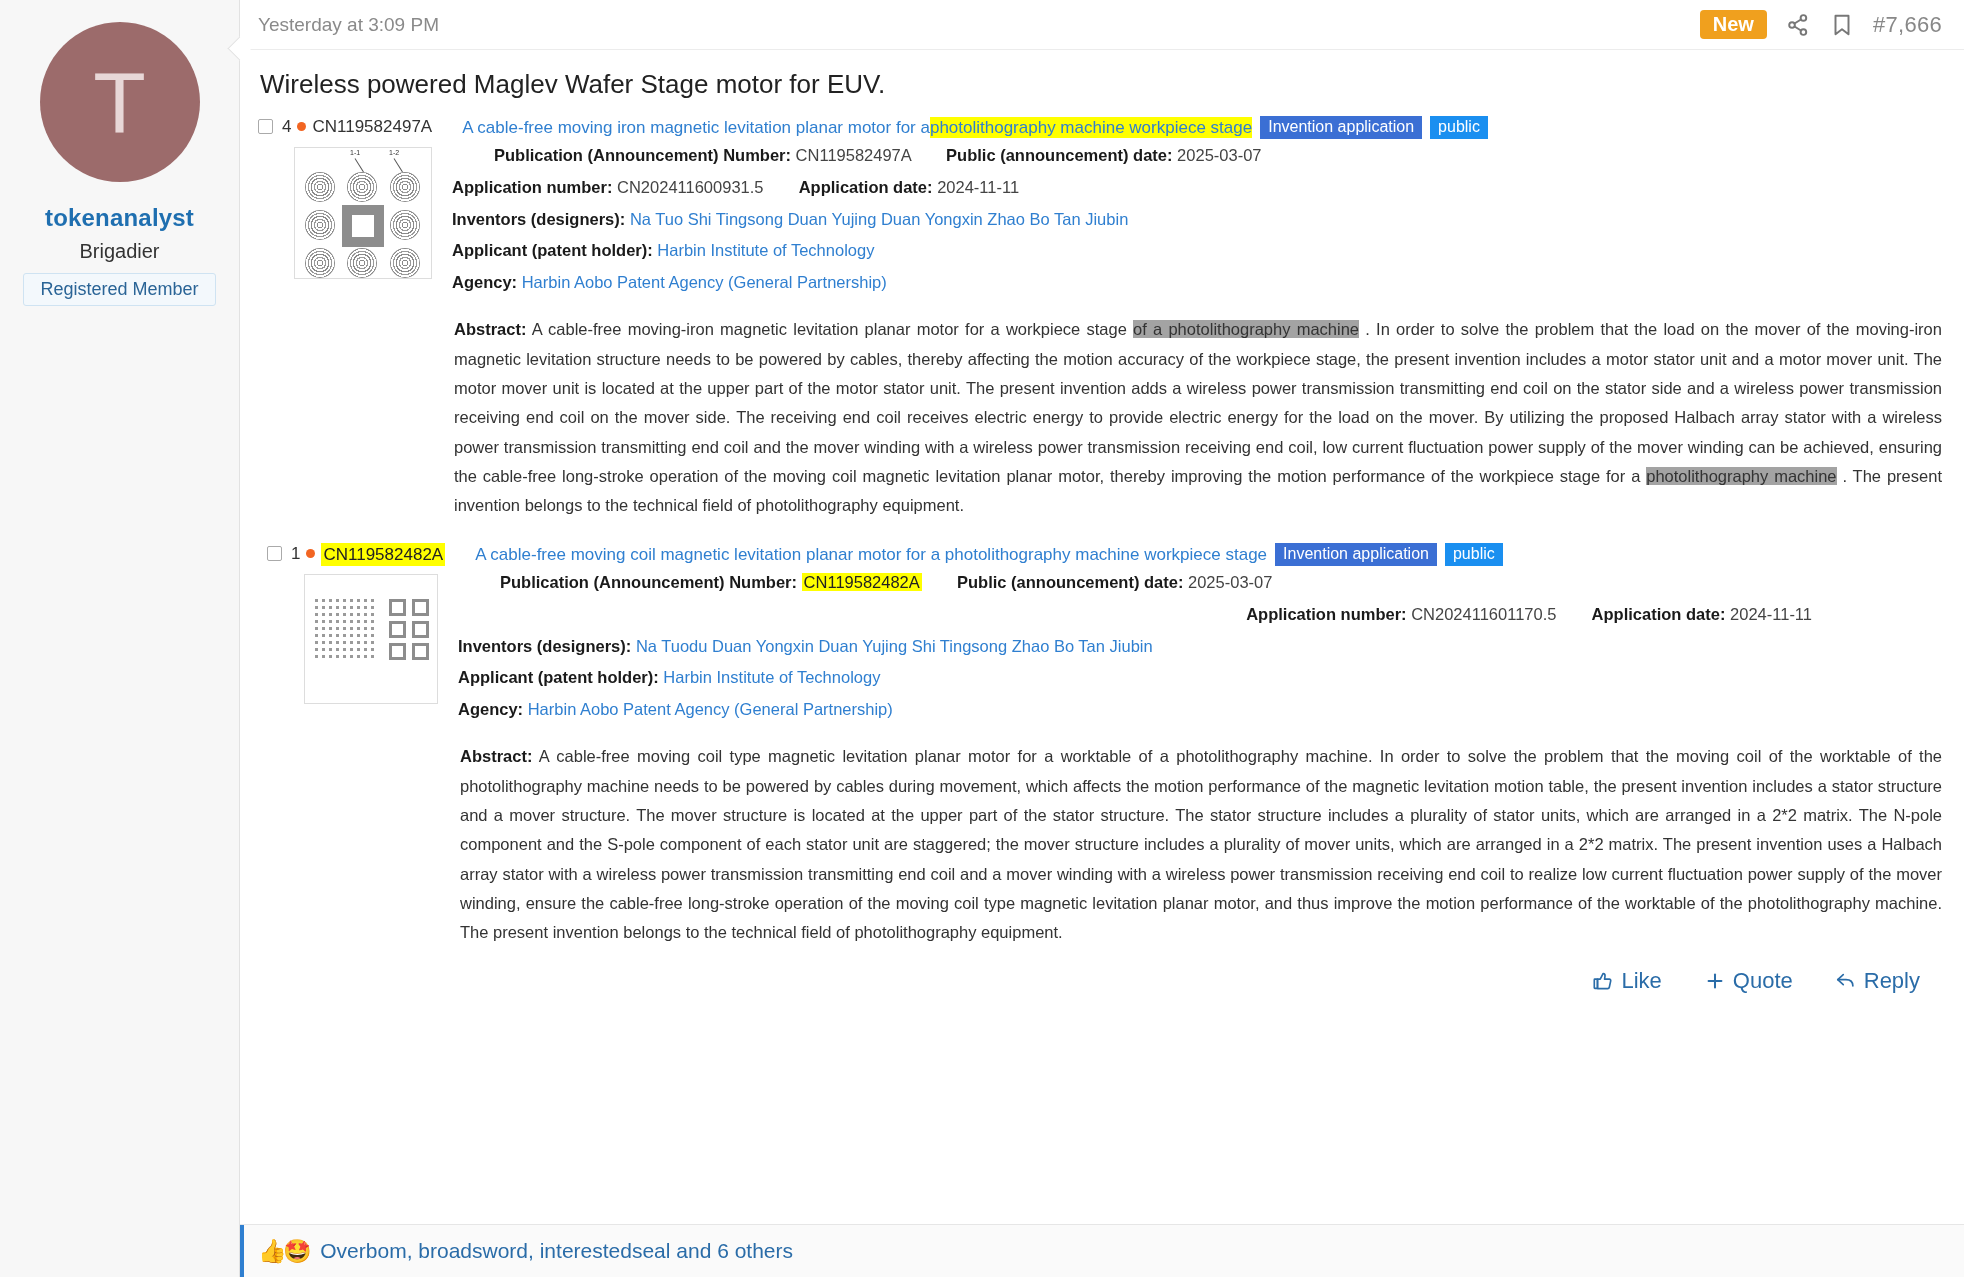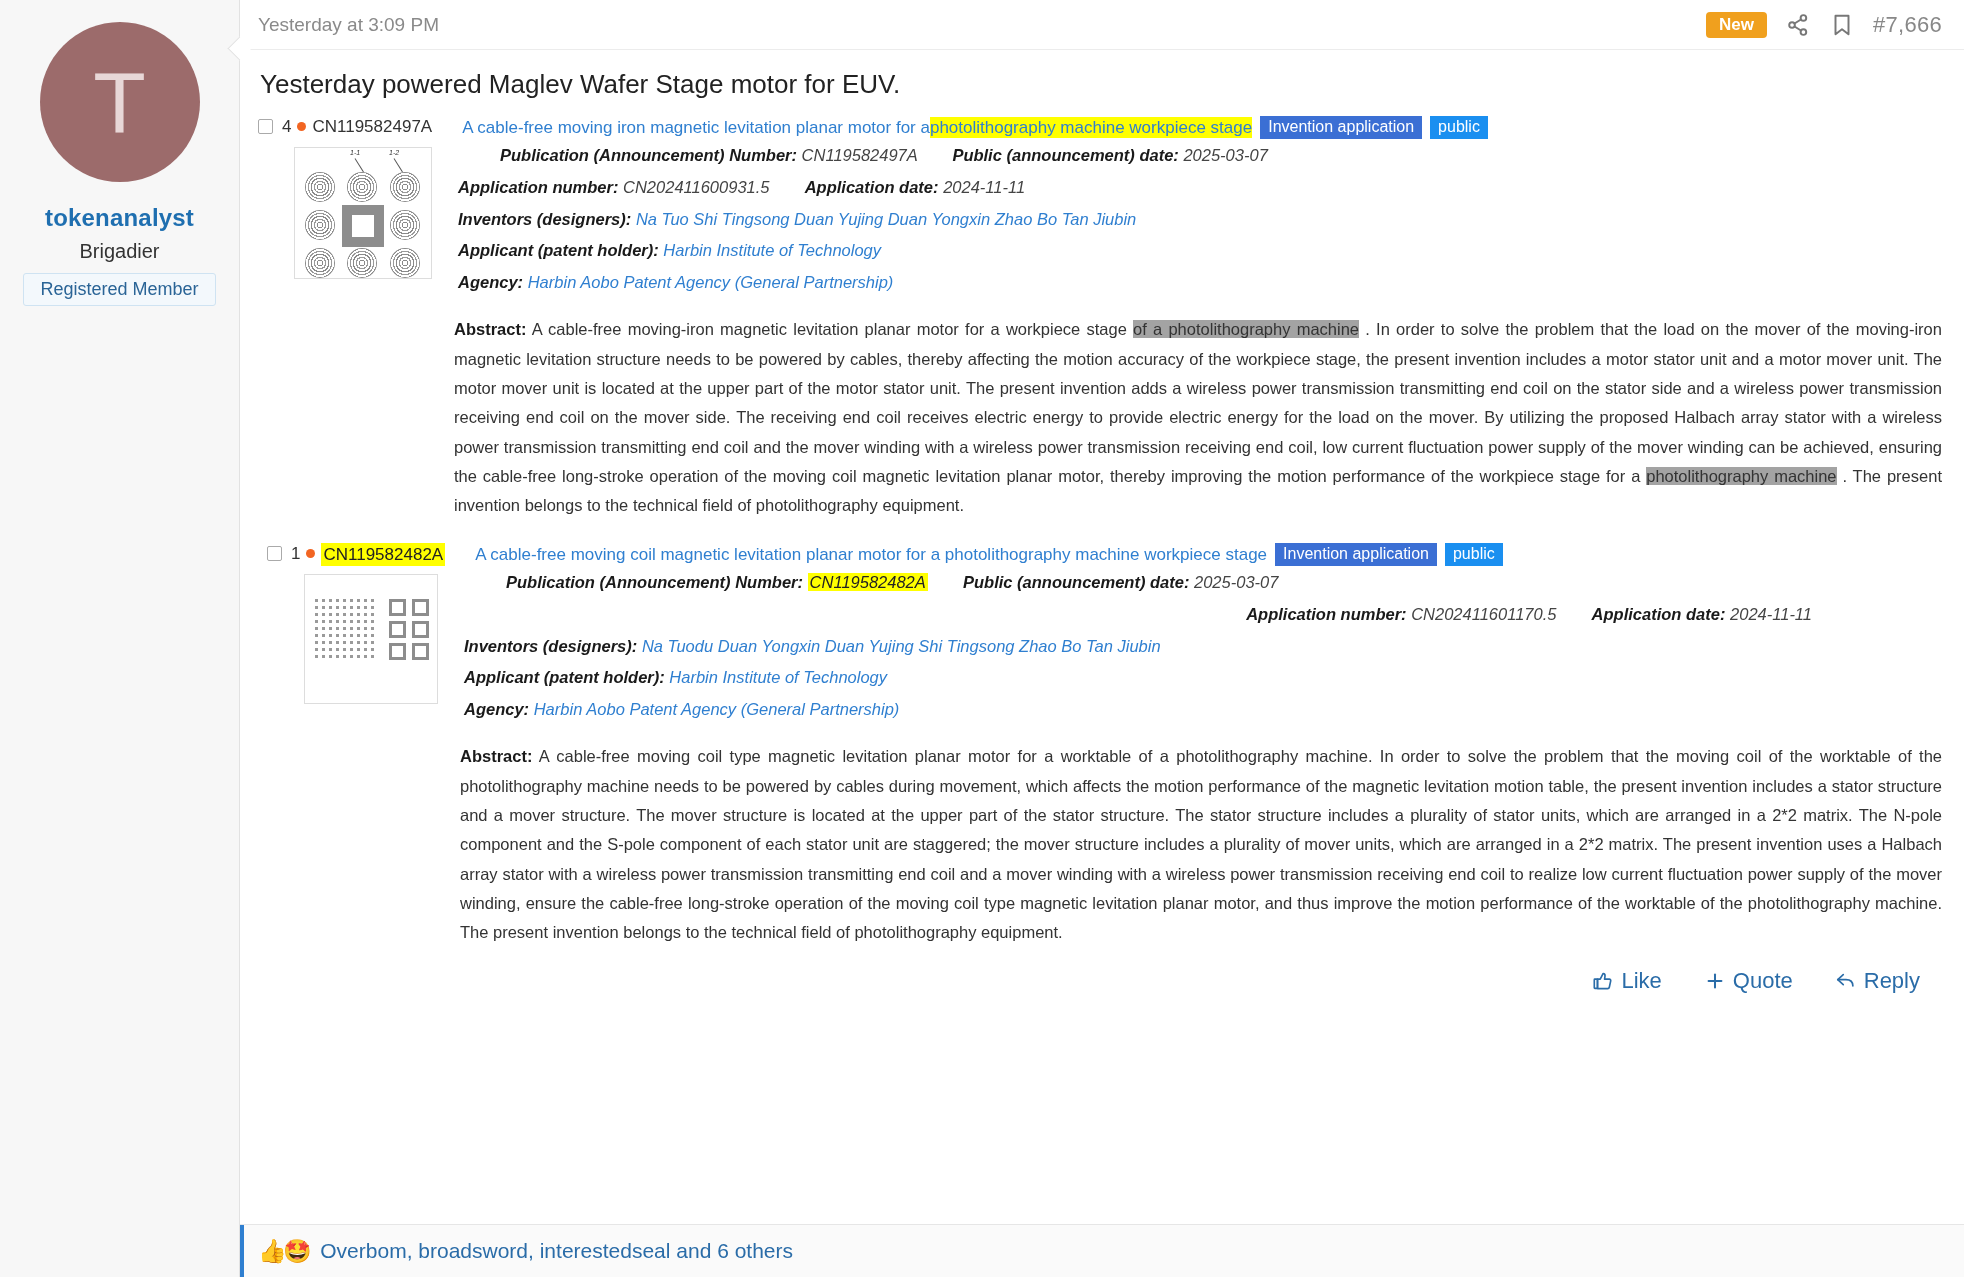--- a/index.html
+++ b/index.html
@@ -86,21 +86,21 @@
     padding: 0 22px 0 18px;
     display: flex;
     align-items: center;
     border-bottom: 1px solid #ececec;
     flex-shrink: 0;
   }
   .post-date { font-size: 19px; color: #8a8a8a; }
   .head-right { margin-left: auto; display: flex; align-items: center; gap: 18px; }
   .new-badge {
     background: #f0a01e; color: #fff;
-    font-size: 17px; font-weight: bold;
+    font-size: 20px; font-weight: bold;
     border-radius: 4px;
     padding: 4px 13px 5px;
     line-height: 1;
   }
   .hicon { width: 26px; height: 26px; color: #777; display: block; }
   .post-num { font-size: 22px; color: #888; letter-spacing: .3px; }
 
   .msg-body {
     flex: 1;
     padding: 16px 22px 0 18px;
@@ -154,21 +154,21 @@
   .badge {
     font-size: 16px; color: #fff;
     padding: 3px 8px 4px;
     line-height: 1;
     margin-left: 8px;
     white-space: nowrap;
   }
   .badge.invention { background: #3b6fd4; }
   .badge.public { background: #1a8ff0; }
 
-  .entry-main { display: flex; gap: 10px; margin-top: 6px; font-style: italic; }
+  .entry-main { display: flex; gap: 4px; margin-top: 6px; }
   .figbox {
     width: 138px; min-width: 138px;
     height: 132px;
     border: 1px solid #ddd;
     background: #fff;
     margin: 2px 10px 0 36px;
     position: relative;
     overflow: hidden;
   }
   .figbox.second { margin-left: 46px; height: 130px; width: 134px; min-width: 134px; }
@@ -289,21 +289,21 @@
         <span>
           <svg class="hicon" viewBox="0 0 24 24" fill="none" stroke="currentColor" stroke-width="1.8" stroke-linecap="round" stroke-linejoin="round">
             <path d="M6 3.5h12v17l-6-4.6-6 4.6z"></path>
           </svg>
         </span>
         <span class="post-num">#7,666</span>
       </div>
     </div>
 
     <div class="msg-body">
-      <div class="thread-title">Yesterday powered Maglev Wafer Stage motor for EUV.</div>
+      <div class="thread-title">Wireless powered Maglev Wafer Stage motor for EUV.</div>
 
       <div class="entry">
         <div class="entry-head">
           <span class="chk"></span>
           <span class="rank">4</span>
           <span class="dot"></span>
           <span class="pnum">CN119582497A</span>
           <span style="display:inline-block;width:30px"></span>
           <span class="title-wrap">
             <span class="ptitle">A cable-free moving iron magnetic levitation planar motor for a </span>

